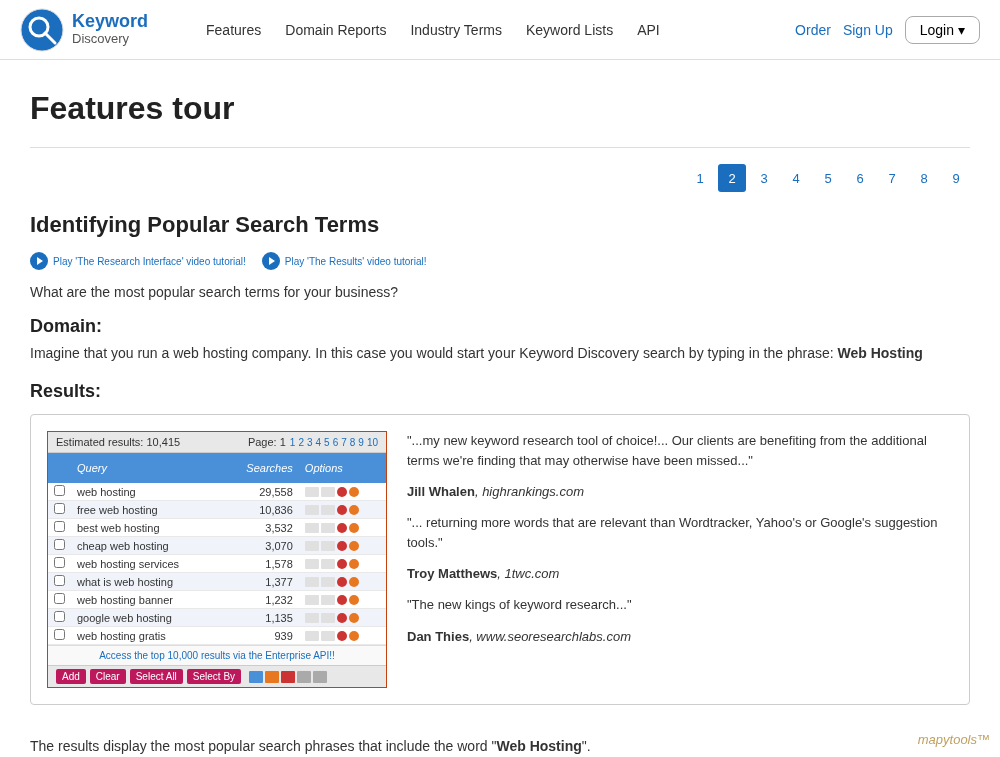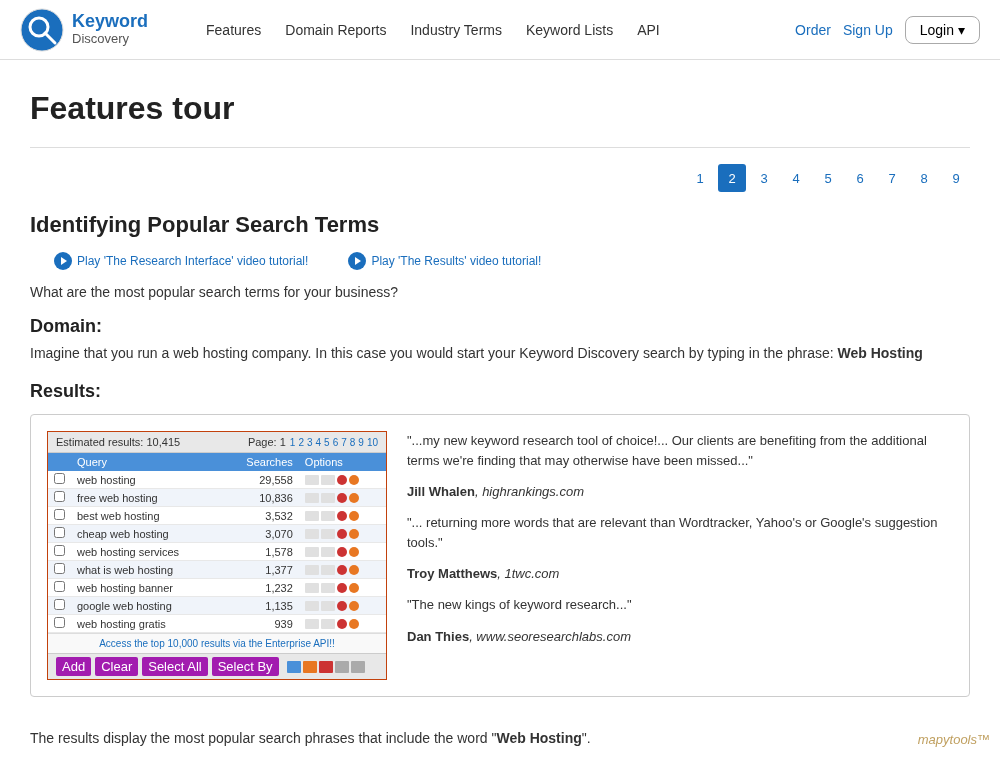--- a/index.html
+++ b/index.html
@@ -121,24 +121,23 @@
       display: flex;
       align-items: center;
       gap: 16px;
       margin-bottom: 14px;
     }
     .video-link {
       display: flex;
       align-items: center;
       gap: 5px;
       color: #1a6ebd;
-      font-size: 12px;
+      font-size: 10px;
       cursor: pointer;
       text-decoration: none;
-      margin-left: 24px;
     }
     .play-icon {
       width: 18px;
       height: 18px;
       background: #1a6ebd;
       border-radius: 50%;
       display: inline-flex;
       align-items: center;
       justify-content: center;
       flex-shrink: 0;
@@ -202,24 +201,25 @@
       font-size: 11px;
       color: #333;
     }
     .ss-header-left { color: #333; }
     .ss-page-nums { display: flex; gap: 3px; }
     .ss-page-nums a { color: #1a6ebd; font-size: 10px; text-decoration: none; }
     .ss-table { width: 100%; border-collapse: collapse; }
     .ss-table th {
       background: #4a90d9;
       color: #fff;
-      padding: 3px 6px;
+      padding: 9px 6px;
       text-align: left;
       font-size: 11px;
       font-weight: normal;
+      font-style: italic;
     }
     .ss-table th.right { text-align: right; }
     .ss-table td {
       padding: 2px 6px;
       border-bottom: 1px solid #e8e8e8;
       font-size: 11px;
       color: #333;
       vertical-align: middle;
     }
     .ss-table td.right { text-align: right; color: #333; }
@@ -240,23 +240,23 @@
     .ss-footer {
       background: #e8e8e8;
       padding: 3px 8px;
       display: flex;
       gap: 4px;
       align-items: center;
       border-top: 1px solid #ccc;
       flex-wrap: wrap;
     }
     .ss-btn {
-      font-size: 13px;
+      font-size: 10px;
       padding: 2px 6px;
-      background: #a21caf;
+      background: #be185d;
       color: #fff;
       border: none;
       border-radius: 2px;
       cursor: pointer;
     }
     .ss-footer-icons { display: flex; gap: 2px; margin-left: 4px; }
     .ss-footer-icon { width: 14px; height: 12px; background: #aaa; border-radius: 1px; display: inline-block; }
 
     
     .testimonials-panel {

